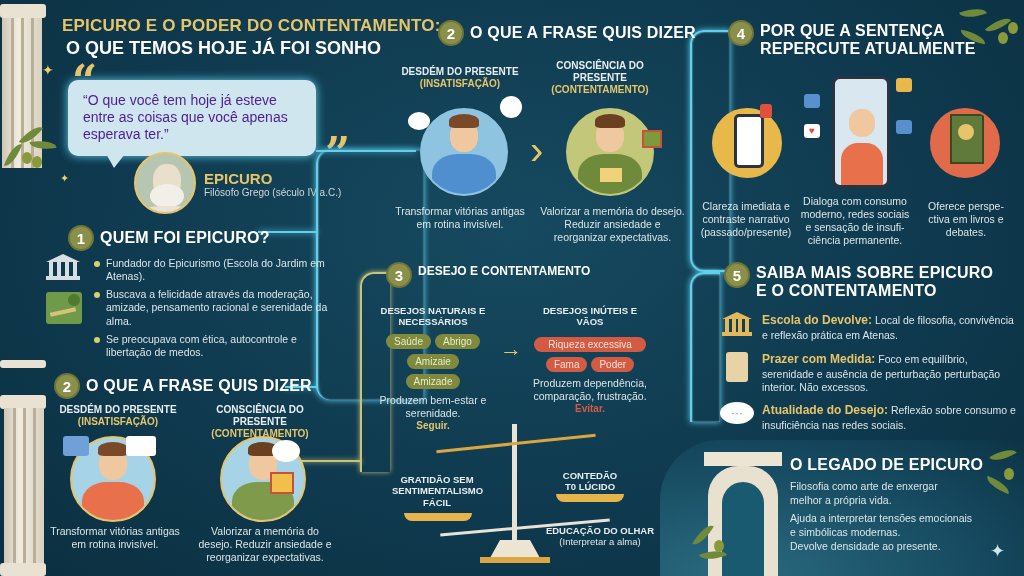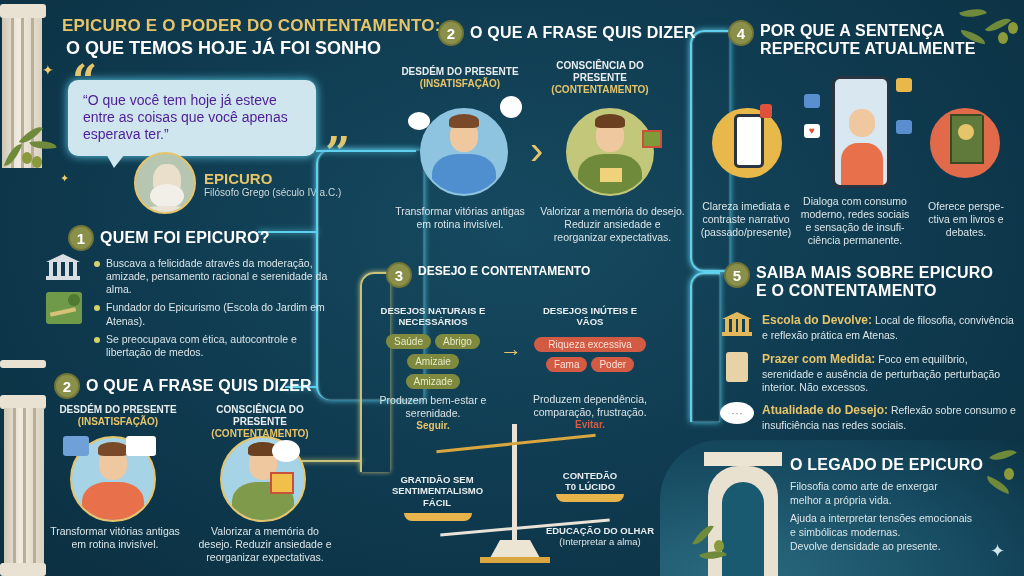--- a/index.html
+++ b/index.html
@@ -107,22 +107,22 @@
       <i style="width:4px;height:14px;background:#d8dee2"></i>
       <i style="width:4px;height:14px;background:#d8dee2"></i>
     </div>
   <div style="width:34px;height:4px;background:#d8dee2"></div>
 </div>
 <div class="abs" style="left:46px;top:292px;width:36px;height:32px;background:#6f9a4a;border-radius:3px">
   <div style="position:absolute;left:22px;top:2px;width:12px;height:12px;border-radius:50%;background:#4f7a30"></div>
   <div style="position:absolute;left:4px;top:18px;width:26px;height:4px;background:#d8c27a;transform:rotate(-12deg)"></div>
 </div>
 <ul class="b abs" style="left:94px;top:257px;width:250px">
+  <li>Fundador do Epicurismo (Escola do Jardim em Atenas).</li>
   <li>Buscava a felicidade através da moderação, amizade, pensamento racional e serenidade da alma.</li>
-  <li>Fundador do Epicurismo (Escola do Jardim em Atenas).</li>
   <li>Se preocupava com ética, autocontrole e libertação de medos.</li>
 </ul>
 
 <div class="abs" style="left:440px;top:22px;display:flex;align-items:center;gap:8px">
   <span class="badge">2</span>
   <span class="h2">O QUE A FRASE QUIS DIZER</span>
 </div>
 <div class="abs sub" style="left:395px;top:66px;width:130px">
   <div>DESDÉM DO PRESENTE</div>
   <div class="g">(INSATISFAÇÃO)</div>
@@ -192,21 +192,21 @@
   <div class="small" style="margin-top:3px">Produzem bem-estar e serenidade.</div>
   <div class="gold" style="font-size:10px;font-weight:700">Seguir.</div>
 </div>
 <div class="abs gold" style="left:500px;top:336px;font-size:22px;font-weight:700">→</div>
 <div class="abs" style="left:530px;top:305px;width:120px;text-align:center">
   <div class="sub" style="font-size:9.5px">DESEJOS INÚTEIS E VÃOS</div>
   <div style="margin-top:6px">
     <span class="pill r" style="padding:2px 14px">Riqueza excessiva</span><br>
     <span class="pill r">Fama</span><span class="pill r">Poder</span>
   </div>
-  <div class="small" style="margin-top:19px">Produzem dependência, comparação, frustração.</div>
+  <div class="small" style="margin-top:3px">Produzem dependência, comparação, frustração.</div>
   <div style="font-size:10px;font-weight:700;color:#d35b43">Evitar.</div>
 </div>
 
 <div>
   <div class="abs" style="left:512px;top:424px;width:5px;height:130px;background:#e8e3d6"></div>
   <div class="abs" style="left:436px;top:442px;width:160px;height:3px;background:#d9a640;transform:rotate(-6deg)"></div>
   <div class="abs" style="left:404px;top:513px;width:68px;height:8px;background:#e6b44a;border-radius:0 0 30px 30px"></div>
   <div class="abs" style="left:556px;top:494px;width:68px;height:8px;background:#e6b44a;border-radius:0 0 30px 30px"></div>
   <div class="abs" style="left:440px;top:526px;width:170px;height:3px;background:#e8e3d6;transform:rotate(-5deg)"></div>
   <div class="abs" style="left:490px;top:540px;width:50px;height:18px;background:#ece5d4;clip-path:polygon(20% 0,80% 0,100% 100%,0 100%)"></div>

